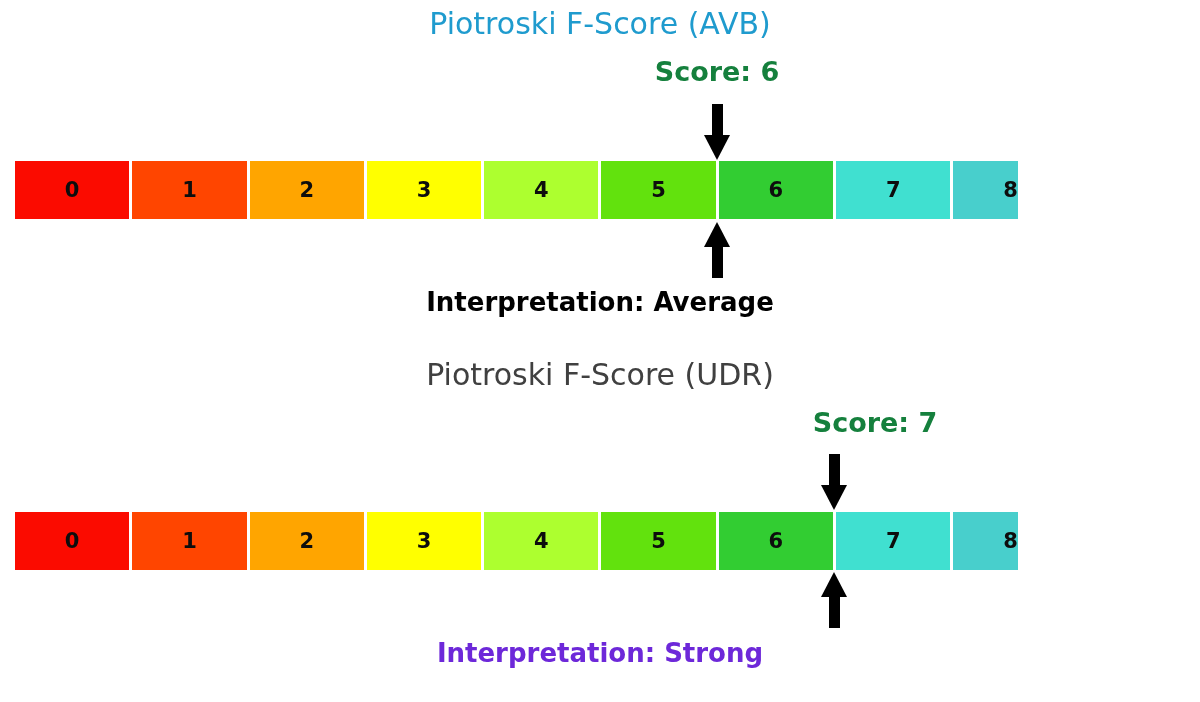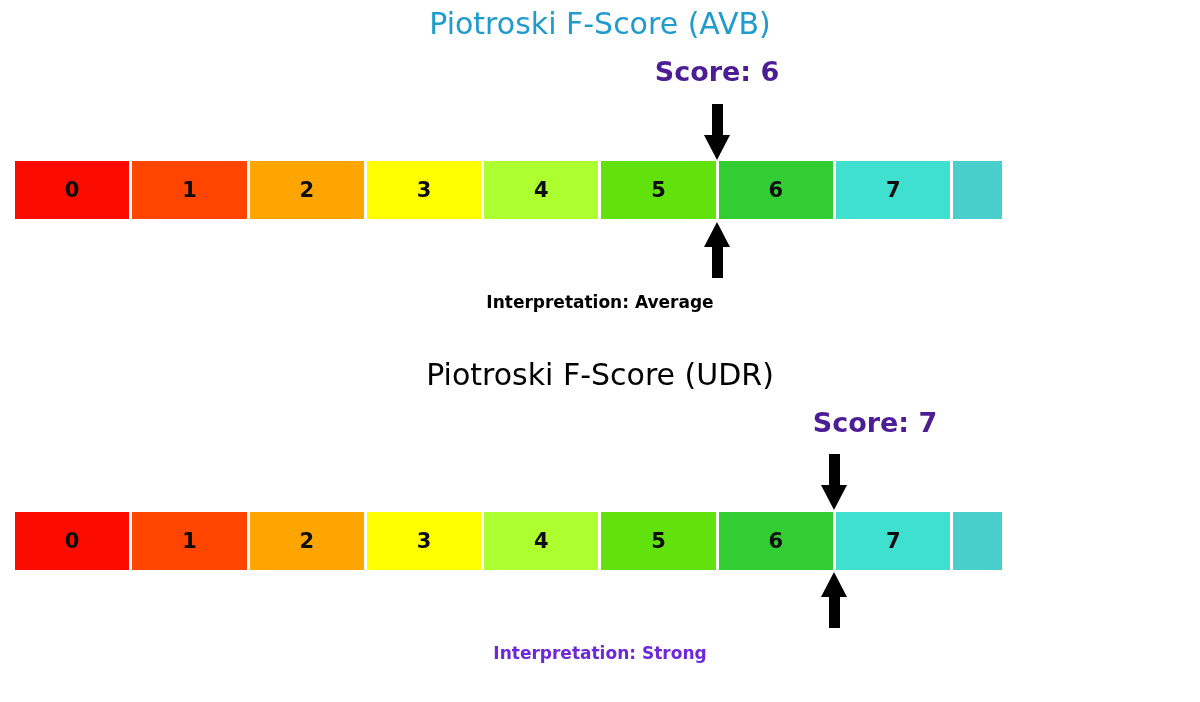--- a/index.html
+++ b/index.html
@@ -1,26 +1,26 @@
 <!DOCTYPE html>
 <html><head>
 <meta charset="utf-8">
 <style>
   html,body{margin:0;padding:0;background:#ffffff;}
   .canvas{
     position:relative;width:1002px;height:702px;background:#ffffff;
-    font-family:"DejaVu Sans","Liberation Sans",sans-serif;overflow:hidden;
+    font-family:"DejaVu Sans","Liberation Sans",sans-serif;overflow:hidden;padding-left:16px;
   }
   .title{
     position:absolute;left:15px;width:1170px;margin:0;text-align:center;
     font-size:30px;font-weight:400;line-height:34px;white-space:nowrap;
   }
   .score-label{
     position:absolute;transform:translateX(-50%);
-    font-size:27px;font-weight:bold;color:#4c1d95;white-space:nowrap;line-height:27px;
+    font-size:27px;font-weight:bold;color:#15803d;white-space:nowrap;line-height:27px;
   }
   .bar{
     position:absolute;left:15px;width:1170px;height:58px;
     display:flex;gap:3px;
   }
   .seg{
     flex:1;display:flex;align-items:center;justify-content:center;
     font-size:21px;font-weight:bold;color:#0d0d0d;
   }
   .arrow{
@@ -33,21 +33,21 @@
     border-left:13px solid transparent;border-right:13px solid transparent;
     border-top:25px solid #000000;
   }
   .arrow .head-up{
     width:0;height:0;
     border-left:13px solid transparent;border-right:13px solid transparent;
     border-bottom:25px solid #000000;
   }
   .interp{
     position:absolute;left:15px;width:1170px;text-align:center;
-    font-size:17px;font-weight:bold;line-height:30px;white-space:nowrap;
+    font-size:26px;font-weight:bold;line-height:30px;white-space:nowrap;
   }
   
   #t1{top:7px;}
   #s1{left:717px;top:58px;}
   #ad1{left:717px;top:104px;}
   #bar1{top:161px;}
   #au1{left:717px;top:222px;}
   #i1{top:287px;}
   
   #t2{top:358px;}
@@ -87,21 +87,21 @@
 
     <div class="arrow" id="au1">
       <div class="head-up"></div>
       <div class="shaft"></div>
     </div>
 
     <div class="interp" id="i1" style="color: rgb(0, 0, 0);">Interpretation: Average</div>
   </section>
 
   <section>
-    <h1 class="title" id="t2" style="color: #000000;">Piotroski F-Score (UDR)</h1>
+    <h1 class="title" id="t2" style="color: #404040;">Piotroski F-Score (UDR)</h1>
 
     <div class="score-label" id="s2">Score: 7</div>
 
     <div class="arrow" id="ad2">
       <div class="shaft"></div>
       <div class="head-down"></div>
     </div>
 
     <div class="bar" id="bar2">
       <div class="seg" style="background-color: rgb(251, 11, 0);">0</div>

